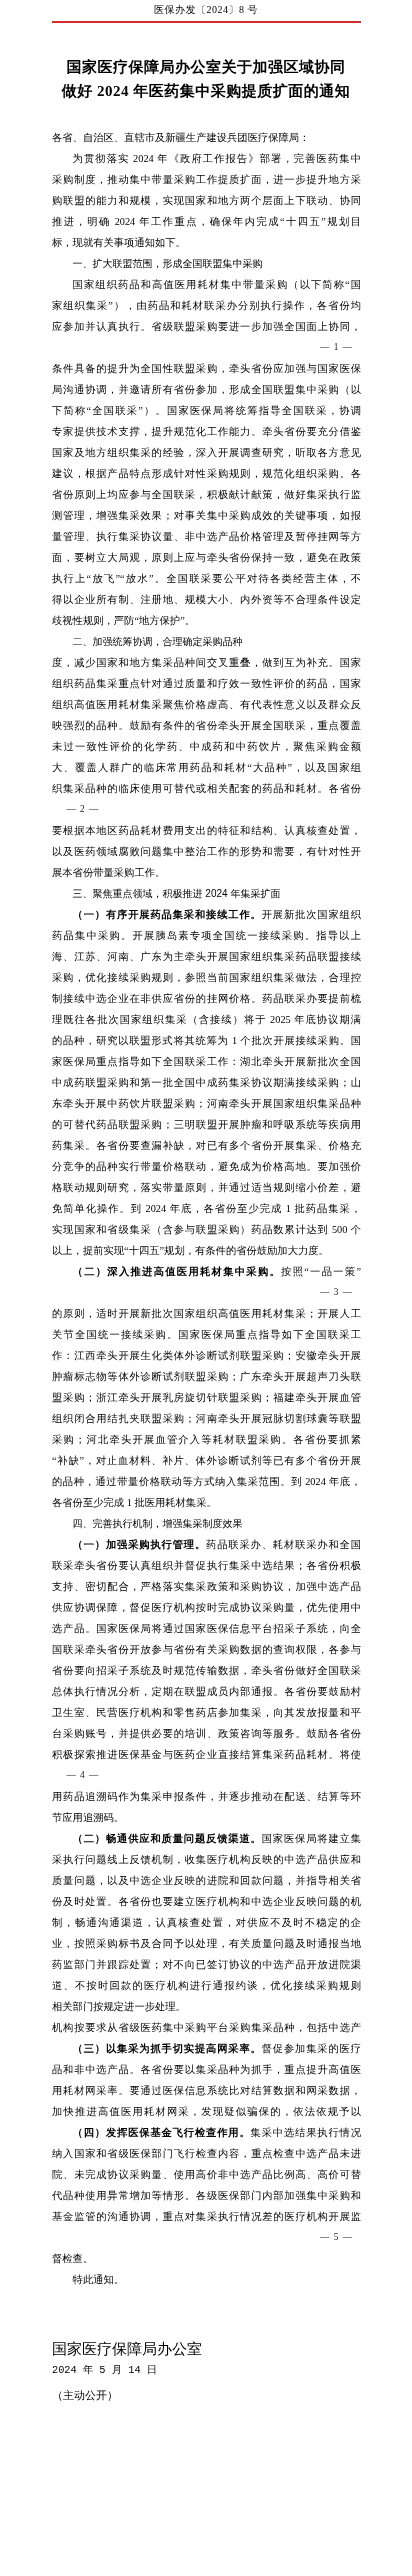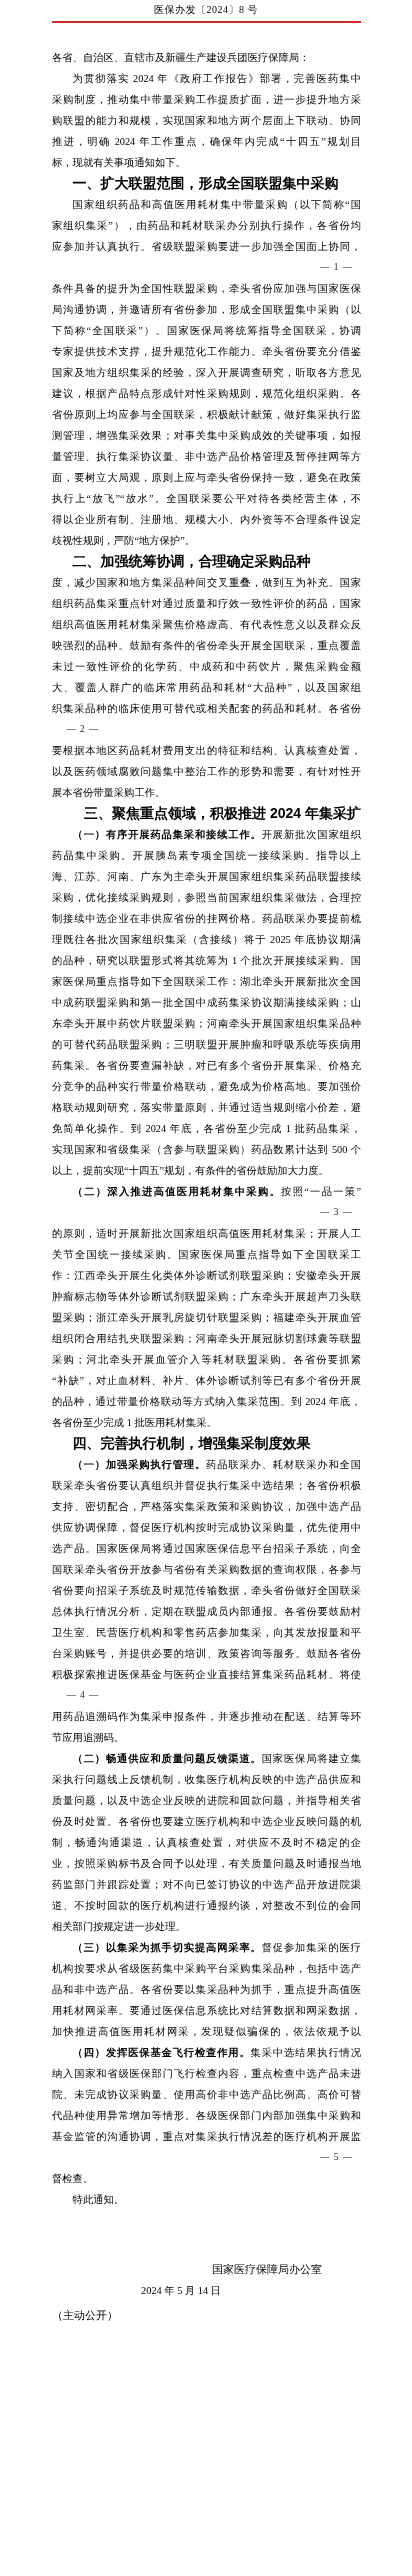--- a/index.html
+++ b/index.html
@@ -26,40 +26,44 @@
   }
   .body-lines { margin:0 52px; width:309px; }
   .ln {
     height:21px; line-height:21px; font-size:10.3px;
     text-align:justify; text-align-last:justify; overflow:hidden;
   }
   .ln.p_first, .ln.h, .ln.lead, .ln.p_single { text-indent:20.6px; }
   .ln.p_end, .ln.p_single { text-align:left; text-align-last:left; }
   .ln.h {
     font-family:"Liberation Sans","DejaVu Sans",sans-serif;
-    font-weight:700; font-size:14px; text-align:right; text-align-last:left;
+    font-weight:400; font-size:10px; text-align:right; text-align-last:left;
   }
   .ln b { font-family:"Liberation Sans","DejaVu Sans",sans-serif; font-weight:700;margin-top:26px; }
   .ln.pg_l, .ln.pg_r { font-size:9.3px; color:#222; letter-spacing:1px; }
   .ln.pg_l { text-align:left; text-align-last:left; padding-left:14.4px; width:295px; }
   .ln.pg_r { text-align:right; text-align-last:right; padding-right:8.2px; width:301px; }
   .closing { margin:49px 52px 0 52px; width:309px; }
-  .closing .agency { text-align:right; padding-right:39px; height:21px; line-height:21px; font-size:11px; }
-  .closing .date   { text-align:center; padding-right:51px; height:21px; line-height:21px; font-size:10.3px; }
+  .closing .agency { padding-right:39px; height:21px; line-height:21px; font-size:15px; }
+  .closing .date   { text-align:left; padding-right:51px; height:21px; line-height:21px; font-size:10.3px;font-family:Liberation Mono, monospace; }
   .closing .note   { margin-top:4.1px; text-align:left; height:21px; line-height:21px; font-size:11px; }
 </style>
 </head>
 <body>
 
 <div class="page">
 
   <div class="doc-number">医保办发〔2024〕8 号</div>
 
   <div class="redline" style="background: rgb(208, 43, 43);"></div>
 
+  <div class="title">
+    <div>国家医疗保障局办公室关于加强区域协同</div>
+    <div>做好 2024 年医药集中采购提质扩面的通知</div>
+  </div>
 
   <div class="salutation">各省、自治区、直辖市及新疆生产建设兵团医疗保障局：</div>
 
   <div class="body-lines">
       <div class="ln p_first">为贯彻落实 2024 年《政府工作报告》部署，完善医药集中</div>
       <div class="ln p">采购制度，推动集中带量采购工作提质扩面，进一步提升地方采</div>
       <div class="ln p">购联盟的能力和规模，实现国家和地方两个层面上下联动、协同</div>
       <div class="ln p">推进，明确 2024 年工作重点，确保年内完成“十四五”规划目</div>
       <div class="ln p_end">标，现就有关事项通知如下。</div>
       <div class="ln h">一、扩大联盟范围，形成全国联盟集中采购</div>
@@ -137,24 +141,24 @@
       <div class="ln pg_l">— 4 —</div>
       <div class="ln p">用药品追溯码作为集采申报条件，并逐步推动在配送、结算等环</div>
       <div class="ln p_end">节应用追溯码。</div>
       <div class="ln lead"><b>（二）畅通供应和质量问题反馈渠道。</b>国家医保局将建立集</div>
       <div class="ln p">采执行问题线上反馈机制，收集医疗机构反映的中选产品供应和</div>
       <div class="ln p">质量问题，以及中选企业反映的进院和回款问题，并指导相关省</div>
       <div class="ln p">份及时处置。各省份也要建立医疗机构和中选企业反映问题的机</div>
       <div class="ln p">制，畅通沟通渠道，认真核查处置，对供应不及时不稳定的企</div>
       <div class="ln p">业，按照采购标书及合同予以处理，有关质量问题及时通报当地</div>
       <div class="ln p">药监部门并跟踪处置；对不向已签订协议的中选产品开放进院渠</div>
-      <div class="ln p">道、不按时回款的医疗机构进行通报约谈，对整改不到位的会同</div>
+      <div class="ln p">道、不按时回款的医疗机构进行通报约谈，优化接续采购规则</div>
       <div class="ln p_end">相关部门按规定进一步处理。</div>
+      <div class="ln p">机构按要求从省级医药集中采购平台采购集采品种，包括中选产</div>
       <div class="ln lead"><b>（三）以集采为抓手切实提高网采率。</b>督促参加集采的医疗</div>
-      <div class="ln p">机构按要求从省级医药集中采购平台采购集采品种，包括中选产</div>
       <div class="ln p">品和非中选产品。各省份要以集采品种为抓手，重点提升高值医</div>
       <div class="ln p">用耗材网采率。要通过医保信息系统比对结算数据和网采数据，</div>
       <div class="ln p">加快推进高值医用耗材网采，发现疑似骗保的，依法依规予以</div>
       <div class="ln lead"><b>（四）发挥医保基金飞行检查作用。</b>集采中选结果执行情况</div>
       <div class="ln p">纳入国家和省级医保部门飞行检查内容，重点检查中选产品未进</div>
       <div class="ln p">院、未完成协议采购量、使用高价非中选产品比例高、高价可替</div>
       <div class="ln p">代品种使用异常增加等情形。各级医保部门内部加强集中采购和</div>
       <div class="ln p">基金监管的沟通协调，重点对集采执行情况差的医疗机构开展监</div>
       <div class="ln pg_r">— 5 —</div>
       <div class="ln p_end">督检查。</div>

